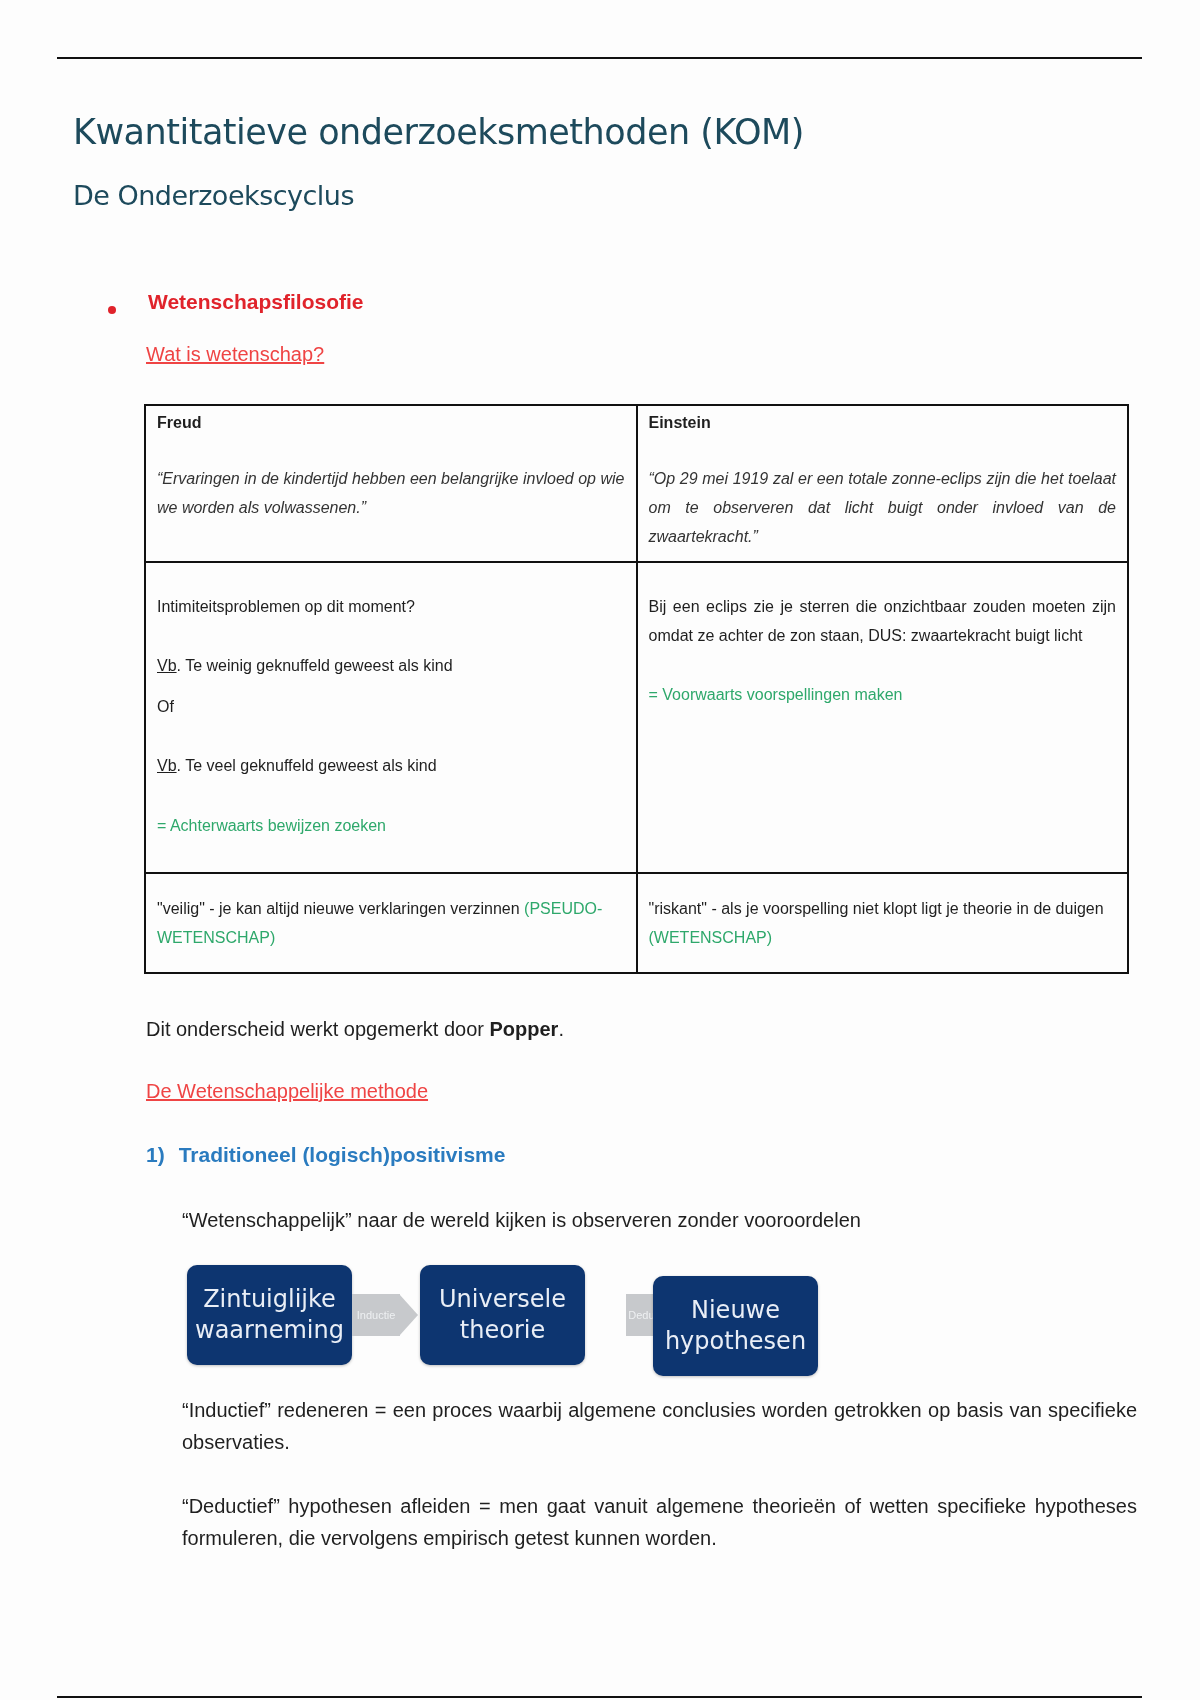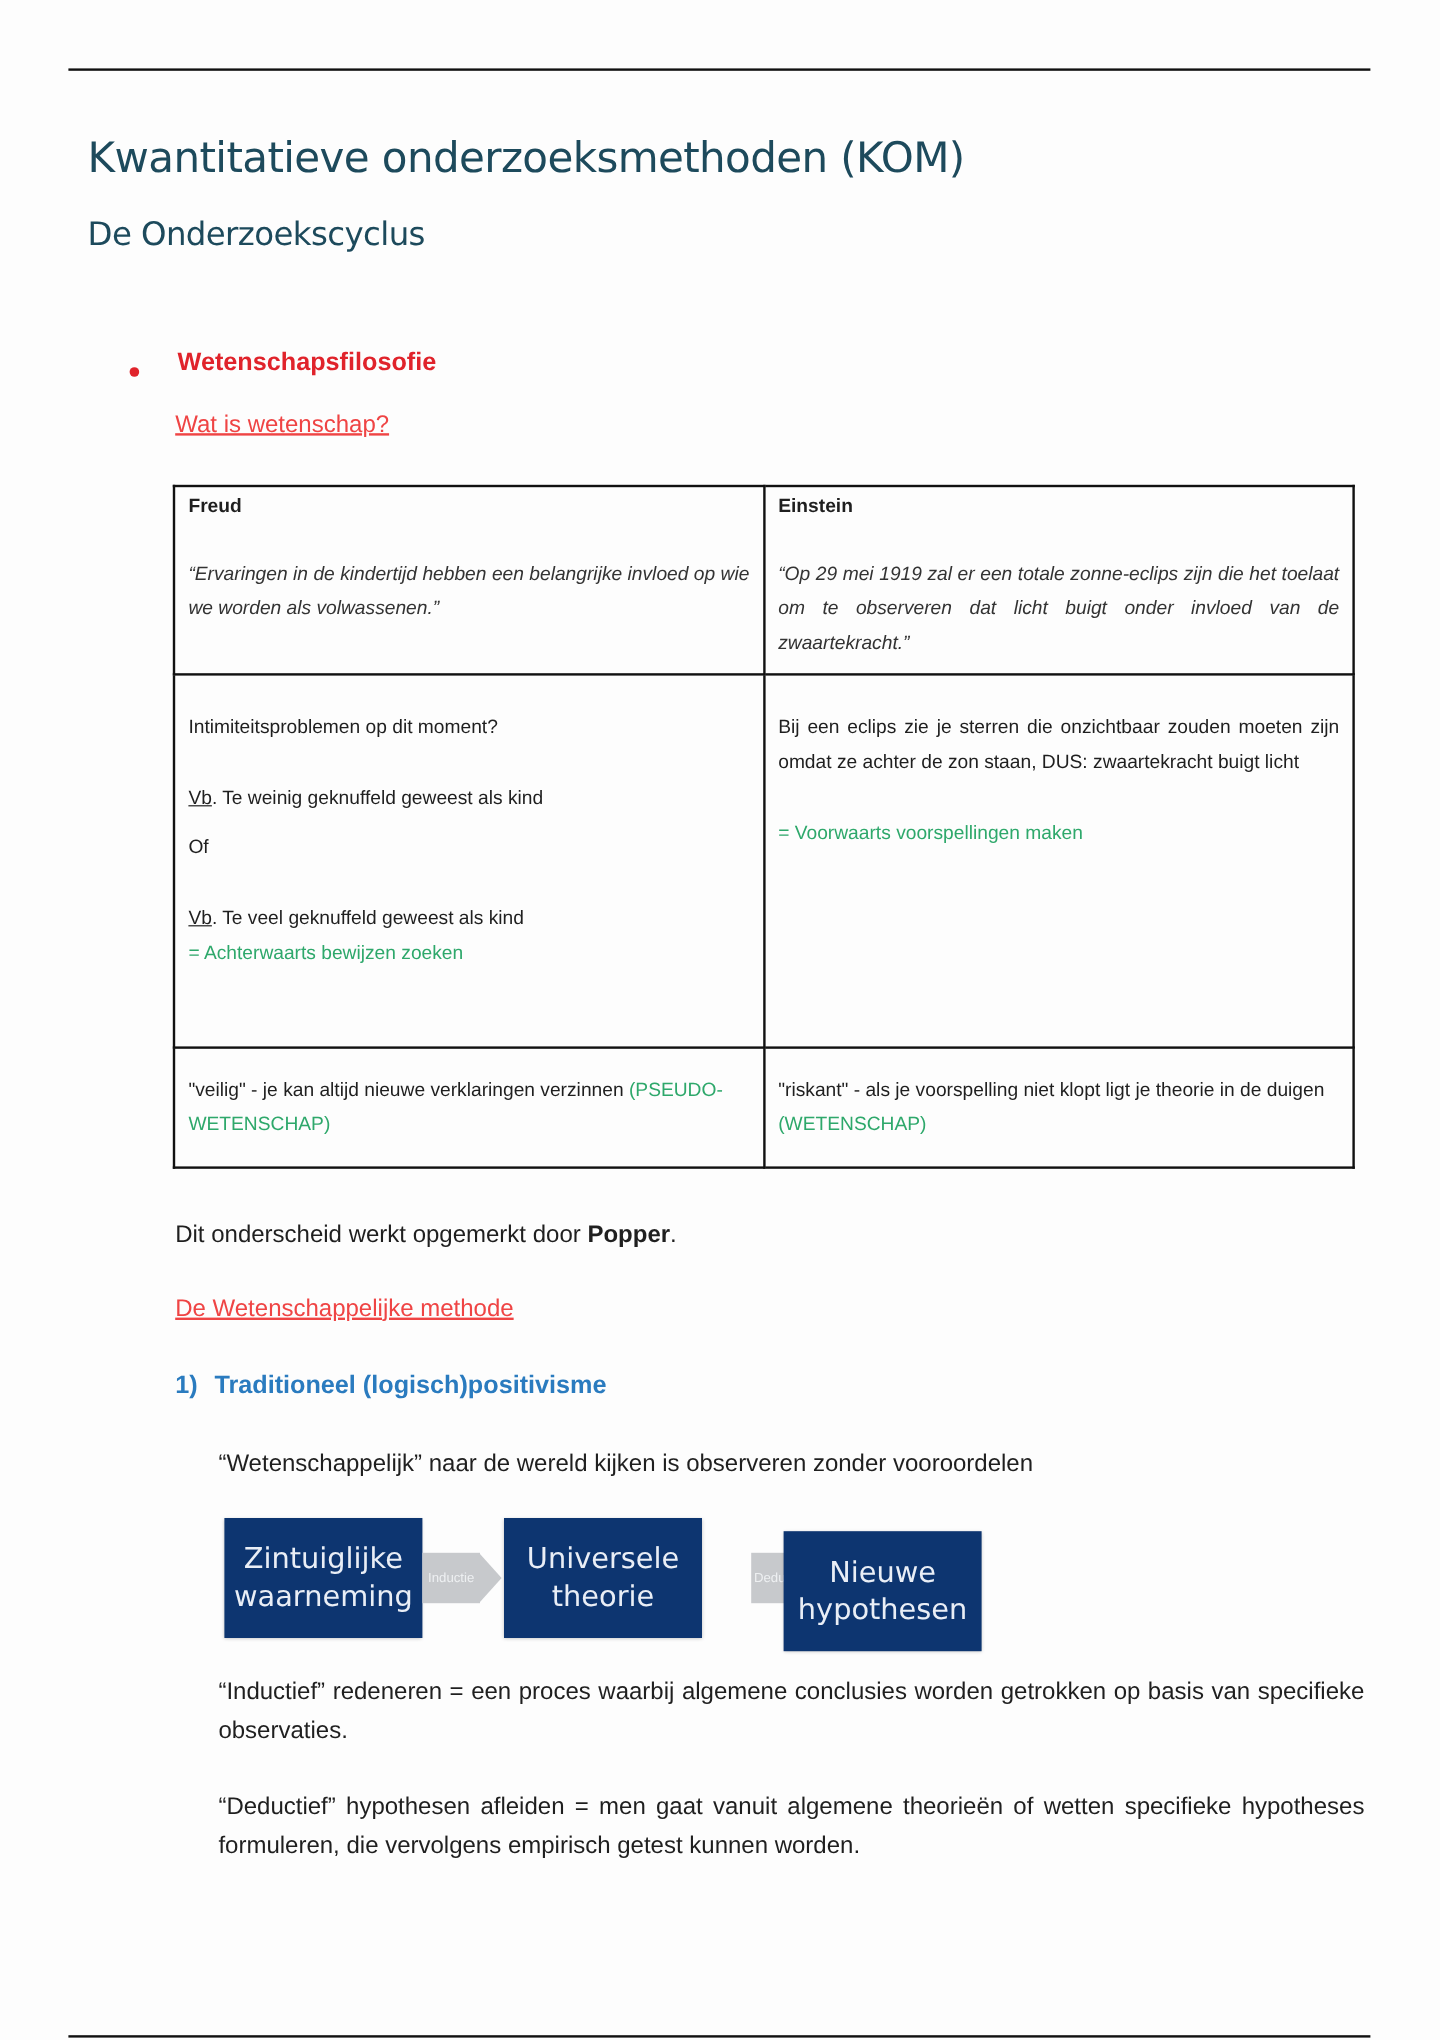--- a/index.html
+++ b/index.html
@@ -38,21 +38,21 @@
     .cell-p { margin: 0; }
     .green { color: #2ea86b; }
     .u { text-decoration: underline; }
     .para { position: absolute; font-size: 20px; line-height: 32px; color: #1f1f1f; }
     .numbered {
       position: absolute; left: 146px; top: 1143px; font-size: 21px; font-weight: bold; color: #2a7bbf;
     }
     .numbered .num { margin-right: 14px; }
     .diagram { position: absolute; left: 187px; top: 1265px; width: 640px; height: 100px; }
     .box {
-      position: absolute; top: 0; width: 165px; height: 100px; background: #0d3570; border-radius: 0;
+      position: absolute; top: 0; width: 165px; height: 100px; background: #0d3570; border-radius: 10px;
       color: #e9eef6; font-size: 24px; line-height: 31px; text-align: center;
       display: flex; align-items: center; justify-content: center; font-family: "DejaVu Sans", sans-serif;
       box-shadow: 0 1px 3px rgba(0,0,0,0.25);
     }
     .arrow {
       position: absolute; top: 30px; height: 40px; display: flex; align-items: center;
     }
     .arrow .shaft {
       height: 42px; width: 48px; background: #c7c9cc; color: #eef0f2; font-size: 11px;
       display: flex; align-items: center; justify-content: center;
@@ -89,21 +89,21 @@
       <div class="cell-head">Einstein</div>
       <div class="quote">“Op 29 mei 1919 zal er een totale zonne-eclips zijn die het toelaat om te observeren dat licht buigt onder invloed van de zwaartekracht.”</div>
     </td>
   </tr>
   <tr style="height:311px;">
     <td style="text-align:left;">
       <p class="cell-p" style="margin-top:29px;">Intimiteitsproblemen op dit moment?</p>
       <p class="cell-p" style="margin-top:30px;"><span class="u">Vb</span><span>. Te weinig geknuffeld geweest als kind</span></p>
       <p class="cell-p" style="margin-top:12px;">Of</p>
       <p class="cell-p" style="margin-top:30px;"><span class="u">Vb</span><span>. Te veel geknuffeld geweest als kind</span></p>
-      <p class="cell-p green" style="">= Achterwaarts bewijzen zoeken</p>
+      <p class="cell-p green" style="margin-top:31px;">= Achterwaarts bewijzen zoeken</p>
     </td>
     <td>
       <p class="cell-p" style="margin-top:29px;">Bij een eclips zie je sterren die onzichtbaar zouden moeten zijn omdat ze achter de zon staan, DUS: zwaartekracht buigt licht</p>
       <p class="cell-p green" style="margin-top:30px;">= Voorwaarts voorspellingen maken</p>
     </td>
   </tr>
   <tr style="height:100px;">
     <td style="text-align:left; vertical-align:middle;">
       <span>"veilig" - je kan altijd nieuwe verklaringen verzinnen </span><span class="green">(PSEUDO-WETENSCHAP)</span>
     </td>

